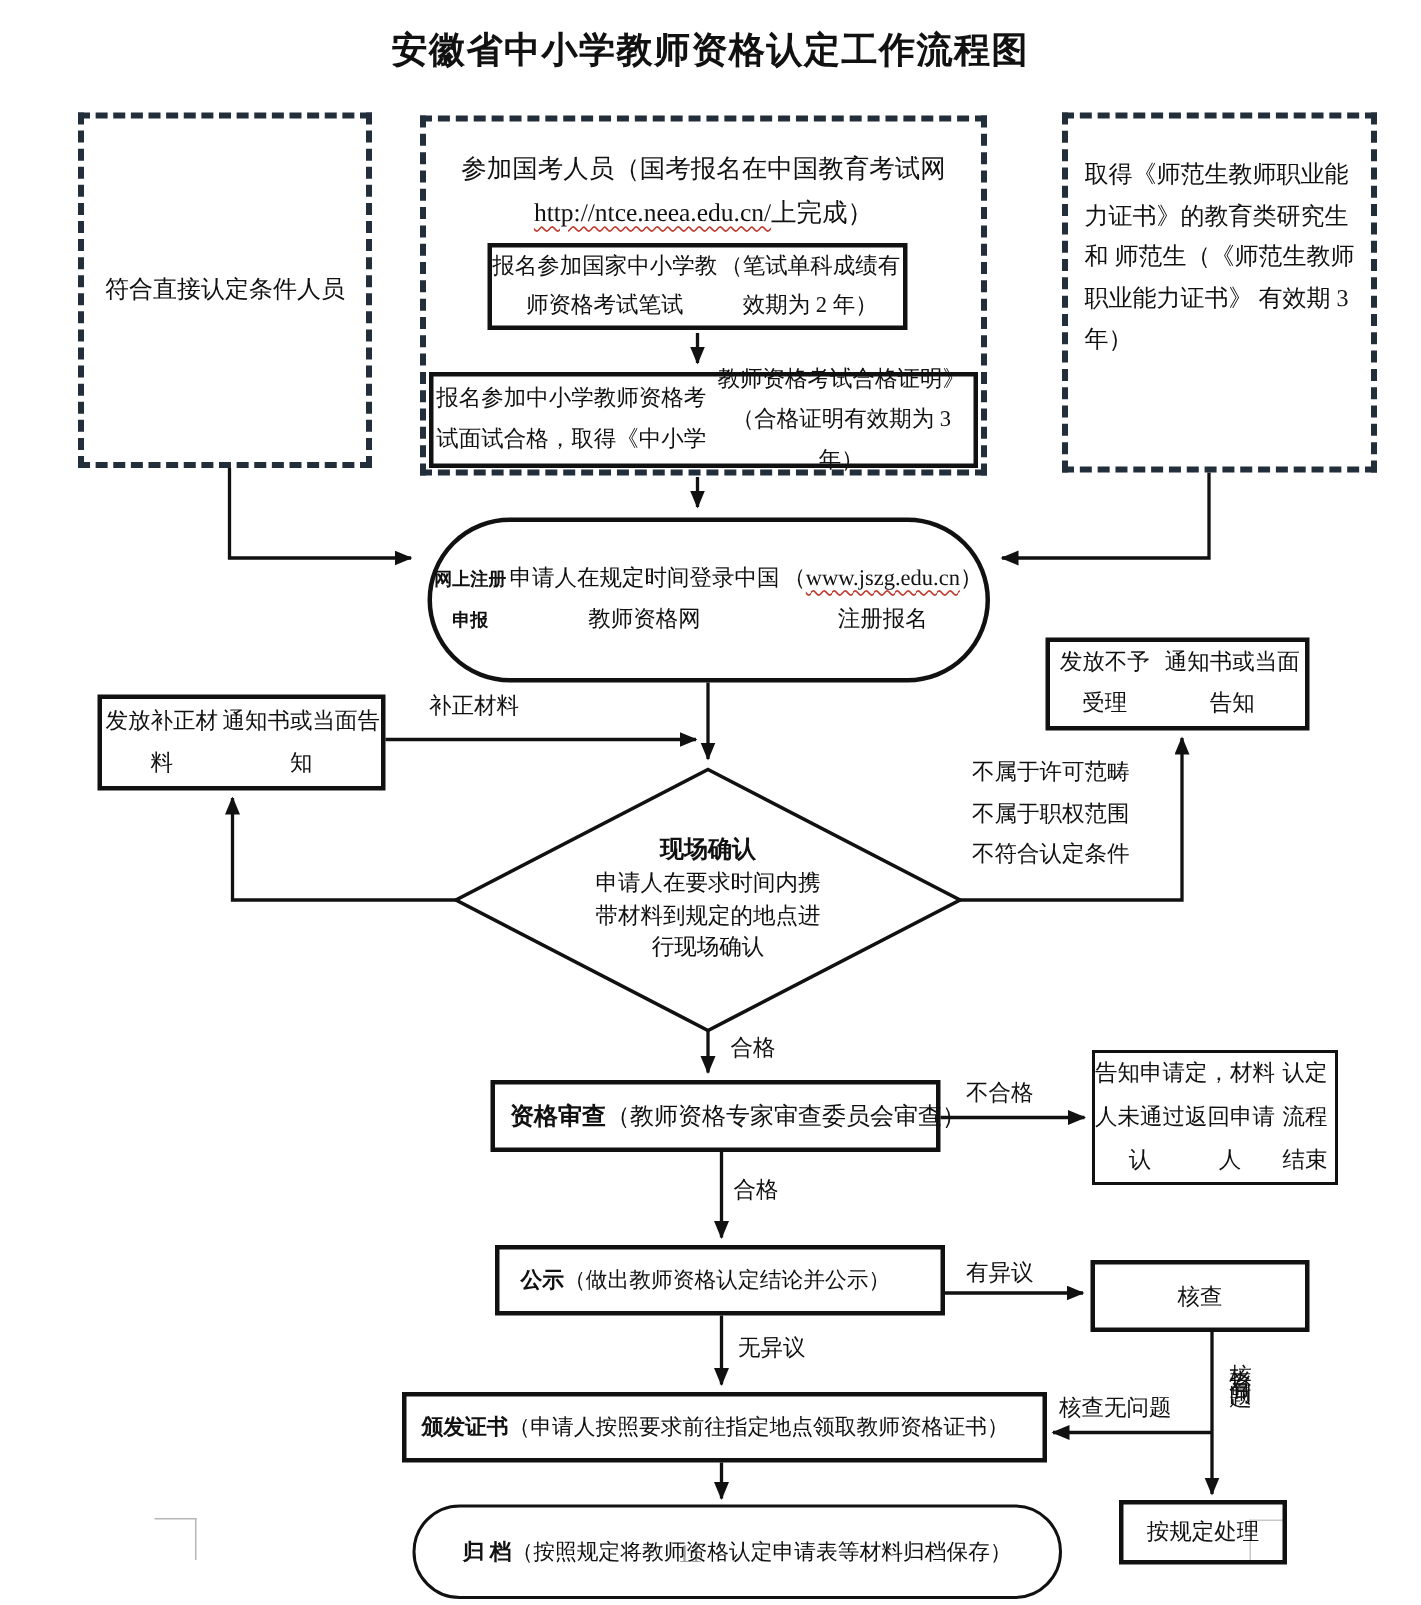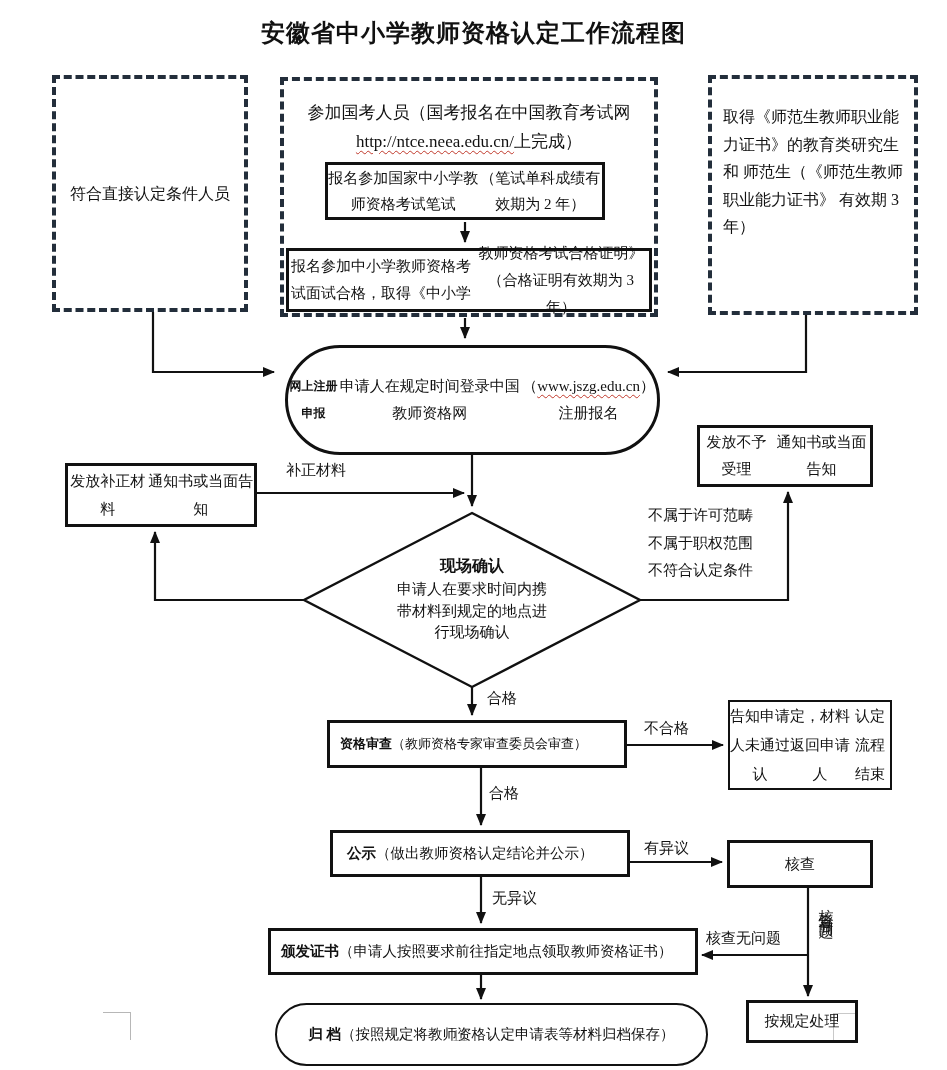--- a/index.html
+++ b/index.html
@@ -98,21 +98,21 @@
   <div class="abs node box ctr" style="left:697px;top:425px;width:176px;height:62px;font-size:15px;line-height:27px;">
     <div>发放不予受理</div>
     <div>通知书或当面告知</div>
   </div>
 
   <div class="abs nodetext" style="left:382px;top:556px;width:180px;text-align:center;">
     <div class="b" style="font-size:16px;margin-bottom:2px;">现场确认</div>
     <div style="font-size:15px;line-height:21.5px;width:156px;margin:0 auto;">申请人在要求时间内携带材料到规定的地点进行现场确认</div>
   </div>
 
-  <div class="abs node box" style="left:327px;top:720px;width:300px;height:48px;display:flex;align-items:center;padding-left:10px;font-size:13px;white-space:nowrap;">
+  <div class="abs node box" style="left:327px;top:720px;width:300px;height:48px;display:flex;align-items:center;padding-left:10px;font-size:16px;white-space:nowrap;">
     <span class="b">资格审查</span>
       <span>（教师资格专家审查委员会审查）</span>
   </div>
 
   <div class="abs node box thin ctr" style="left:728px;top:700px;width:164px;height:90px;font-size:15px;line-height:29px;">
     <div>告知申请人未通过认</div>
     <div>定，材料返回申请人</div>
     <div>认定流程结束</div>
   </div>
 

